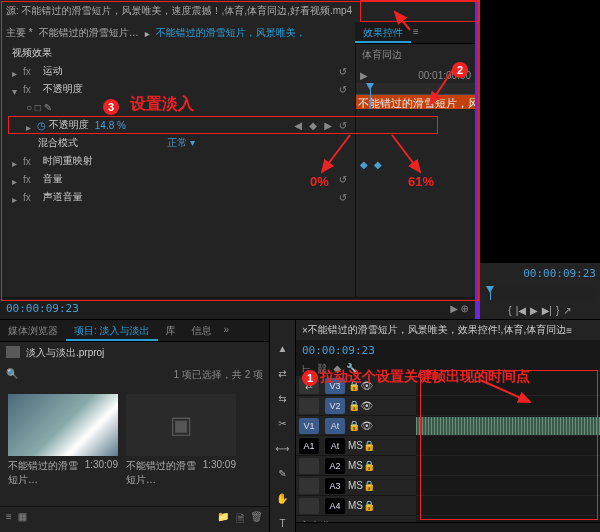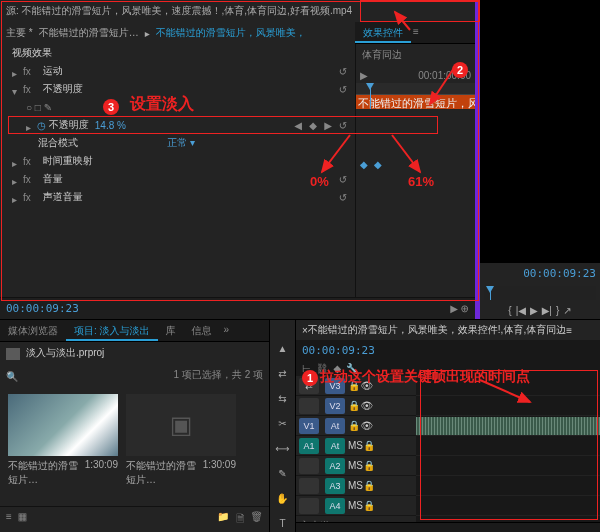--- a/index.html
+++ b/index.html
@@ -53,42 +53,42 @@
 .transport span{cursor:pointer}
 
 
 .bottom-row{display:flex;height:212px}
 .project-panel{width:270px;background:#232323;border-right:1px solid #000;display:flex;flex-direction:column}
 .tools-panel{width:26px;background:#232323;border-right:1px solid #000;display:flex;flex-direction:column;align-items:center;padding-top:20px;gap:8px}
 .tools-panel .tool{width:18px;height:18px;display:flex;align-items:center;justify-content:center;color:#aaa;cursor:pointer}
 .timeline-panel{flex:1;background:#181818;display:flex;flex-direction:column;overflow:hidden;position:relative}
 
 
-.bin-row{display:flex;align-items:flex-end;padding:4px 6px;color:#ccc}
+.bin-row{display:flex;align-items:flex-start;padding:4px 6px;color:#ccc}
 .bin-icon{width:14px;height:12px;background:#5a5a5a;margin-right:6px}
 .thumbs{display:flex;gap:8px;padding:8px}
 .thumb{width:110px}
 .thumb-img{width:110px;height:62px;background:#333;position:relative;display:flex;align-items:center;justify-content:center}
 .thumb-img.video{background:linear-gradient(135deg,#4a6a7a 0%,#8aa 50%,#fff 70%,#5a7a8a 100%)}
 .thumb-img.seq{background:#2a2a2a;color:#555;font-size:24px}
 .thumb-label{display:flex;justify-content:space-between;color:#aaa;padding-top:3px;font-size:9px}
 
 
 .tl-header{display:flex;background:#232323;height:20px;align-items:center;padding:0 6px;color:#ccc;white-space:nowrap;overflow:hidden}
 .tl-tc-row{display:flex;padding:4px 6px;align-items:center;gap:8px}
 .tl-icons{display:flex;gap:5px;color:#888}
 .tl-icons span{cursor:pointer}
 .tl-ruler{height:16px;background:#181818;border-bottom:1px solid #333;position:relative;color:#888;font-size:9px}
 .tl-tick{position:absolute;top:2px}
 .track-area{display:flex;flex:1;overflow:hidden}
 .track-heads{width:120px;background:#232323}
 .track-head{display:flex;align-items:center;height:20px;border-bottom:1px solid #161616}
 .track-tag{width:20px;height:16px;margin:0 3px;display:flex;align-items:center;justify-content:center;font-size:9px;border-radius:2px}
 .vtag{background:#3a5a8a;color:#dde}
-.atag{background:#0f766e;color:#dde}
+.atag{background:#000000;color:#dde}
 .track-body{flex:1;background:#181818;position:relative}
 .track-lane{height:20px;border-bottom:1px solid #222;position:relative}
 .clip{position:absolute;top:1px;height:18px;background:#5a6f8a;color:#eee;font-size:9px;padding:2px;overflow:hidden;white-space:nowrap}
 .clip.audio{background:#3a5a4a}
 .wave{position:absolute;inset:0;background:repeating-linear-gradient(90deg,#6a8a7a 0 1px,transparent 1px 3px)}
 
 .scroll-hint{height:10px;background:#1a1a1a;border-top:1px solid #000}
 
 svg.arrow-svg{position:absolute;top:0;left:0;pointer-events:none;overflow:visible}
 </style>

